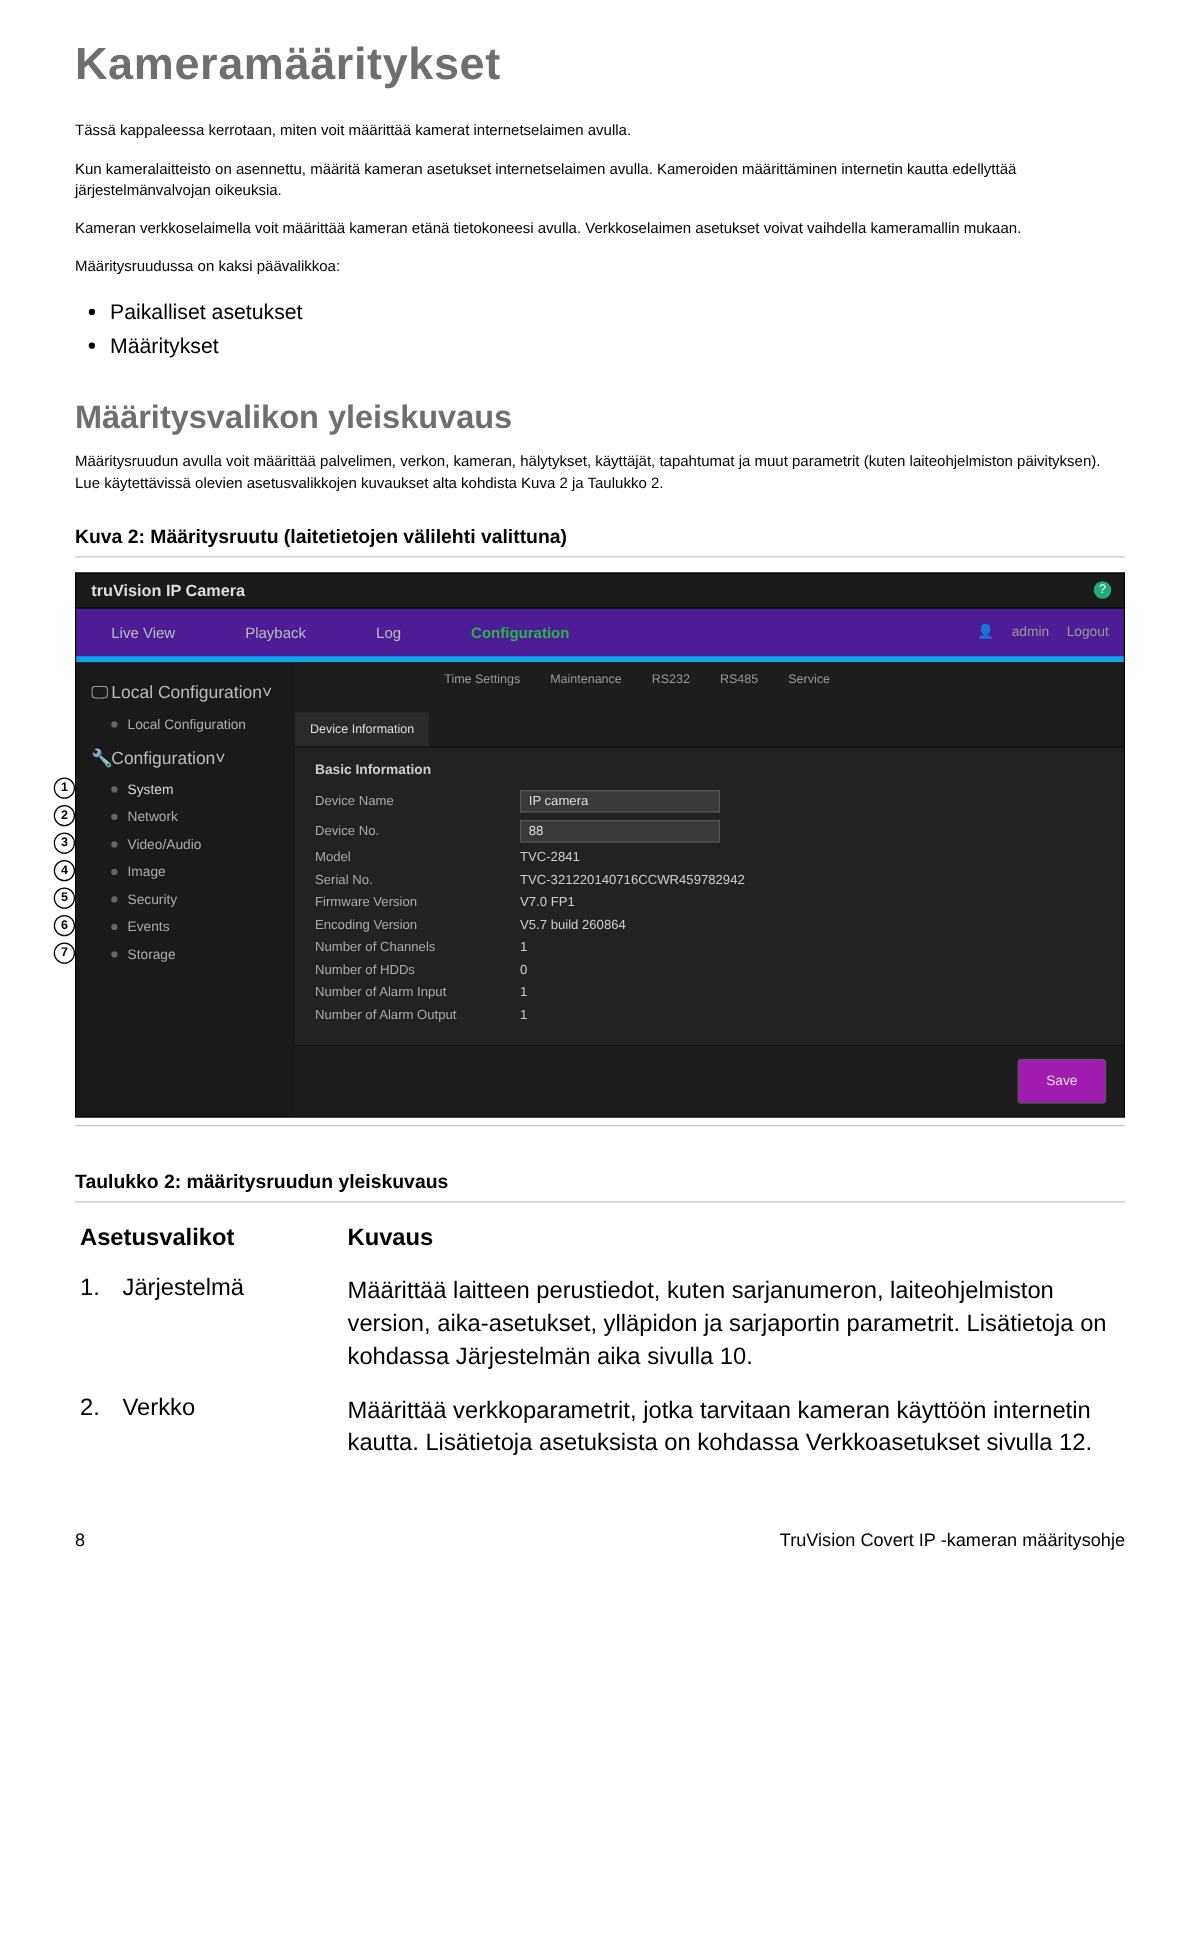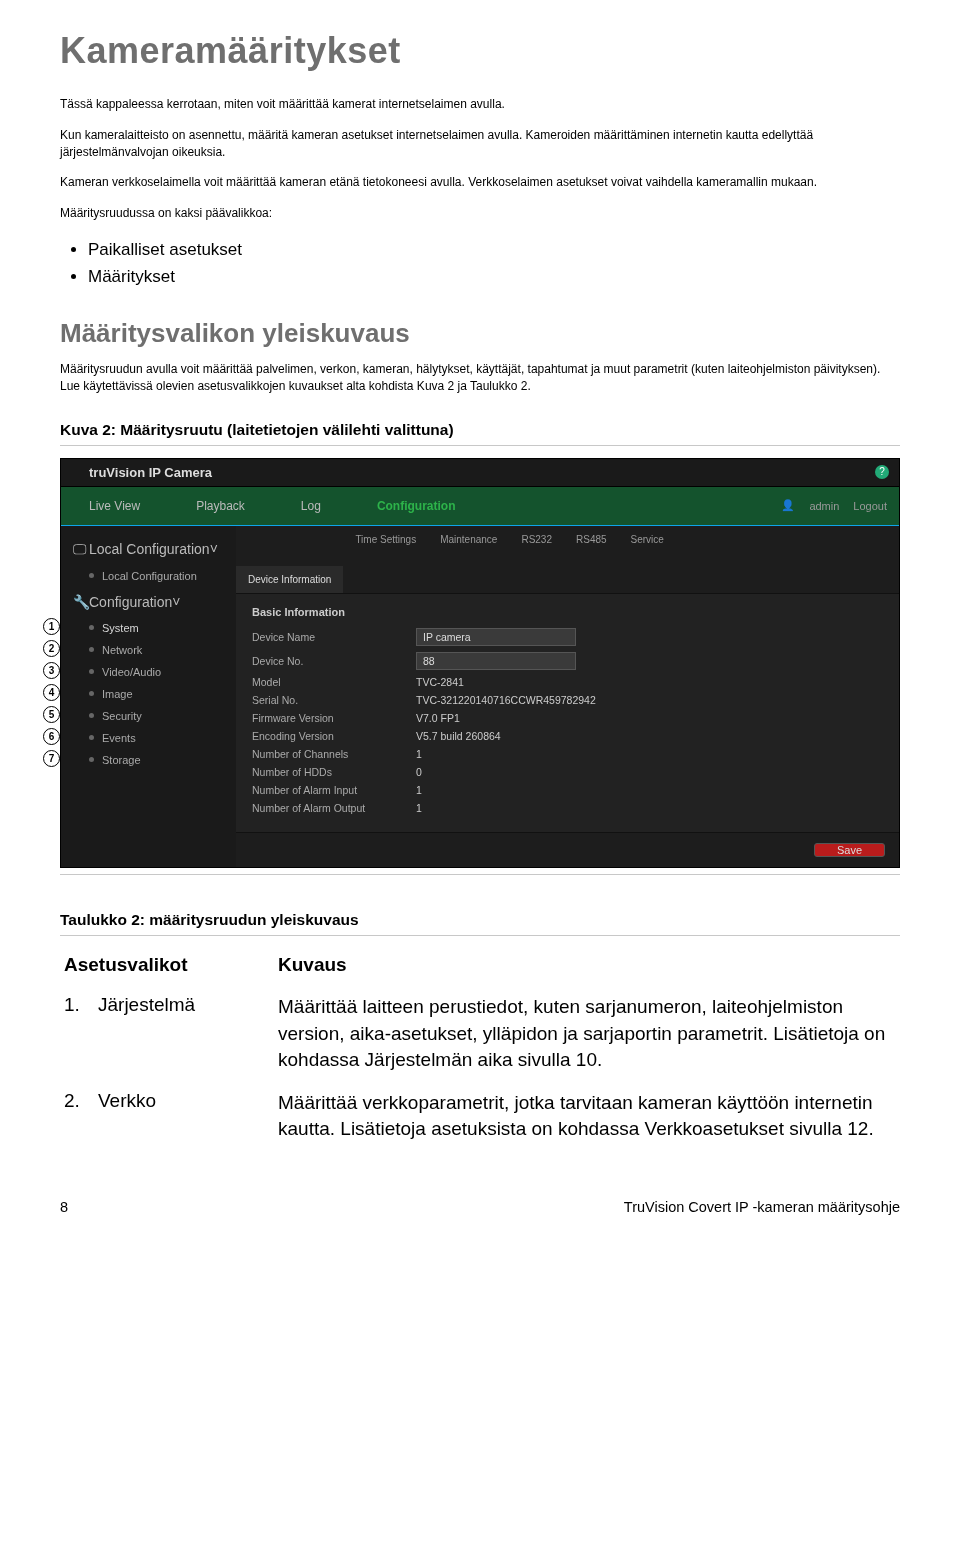--- a/index.html
+++ b/index.html
@@ -22,27 +22,27 @@
   .app {
     background: #1c1c1c;
     color: #b8b8b8;
     font-family: Arial, sans-serif;
     font-size: 11px;
     border: 1px solid #000;
     position: relative;
     width: 100%;
   }
   .app-header {
-    display: flex; align-items: center; padding: 6px 28px;
+    display: flex; align-items: center; padding: 6px 12px;
     border-bottom: 1px solid #000;
     background: #1a1a1a;
   }
   .app-brand { color: #ddd; font-weight: bold; font-size: 13px; }
   .app-help { position:absolute; right:10px; top:6px; width:14px; height:14px; border-radius:50%; background:#2a7; color:#fff; text-align:center; line-height:14px; font-size:10px; }
-  .app-nav { display:flex; align-items:center; background:#14532d; border-bottom:1px solid #0ea5e9; }
+  .app-nav { display:flex; align-items:center; background:#4c1d95; border-bottom:5px solid #0ea5e9; }
   .nav-item { padding: 12px 28px; color:#bbb; font-size:12px; }
   .nav-item.active { color:#2db34a; font-weight:bold; }
   .nav-right { margin-left:auto; display:flex; align-items:center; padding-right:12px; gap:14px; color:#999; font-size:11px; }
   .app-body { display:flex; min-height: 300px; background:#1e1e1e; }
   .sidebar { width: 175px; background:#1a1a1a; padding:8px 6px; }
   .side-section { display:flex; align-items:center; justify-content:flex-start; padding:7px 6px; color:#bbb; font-size:14px; }
   .side-icon { display:inline-block; width:12px; text-align:center; margin-right:4px; }
   .side-sub { padding:5px 6px 5px 22px; color:#aaa; font-size:11px; display:flex; align-items:center; }
   .side-sub.active { color:#d6d6d6; }
   .side-dot { width:5px; height:5px; border-radius:50%; background:#666; margin-right:8px; display:inline-block; }
@@ -58,21 +58,21 @@
   .tabs { display:flex; border-bottom:1px solid #111; background:#1d1d1d; }
   .tab { padding:8px 12px; color:#999; font-size:10px; }
   .tab.active { color:#ddd; background:#2a2a2a;margin-top:40px; }
   .panel { padding:12px 16px; }
   .panel-title { color:#ccc; font-size:11px; font-weight:bold; margin-bottom:10px; }
   .form-row { display:flex; align-items:center; margin-bottom:6px; }
   .form-label { width:164px; color:#aaa; font-size:10.5px; }
   .form-val { color:#ccc; font-size:10.5px; }
   .form-input { background:#3a3a3a; border:1px solid #555; color:#ddd; padding:2px 6px; font-size:10.5px; width:160px; }
   .save-area { display:flex; justify-content:flex-end; padding:10px 14px; border-top:1px solid #111; background:#1d1d1d; }
-  .save-btn { background:#b91c1c; border:1px solid #555; color:#ddd; padding:0 22px; font-size:11px; border-radius:3px; }
+  .save-btn { background:#a21caf; border:1px solid #555; color:#ddd; padding:11px 22px; font-size:11px; border-radius:3px; }
 
   
   .tbl-caption { font-size:15.5px; font-weight:bold; margin:36px 0 2px 0; }
   .table { width:100%; border-collapse:collapse; font-size:19px; }
   .th { text-align:left; font-weight:bold; padding:6px 4px 10px 4px; }
   .td-num { width:34px; vertical-align:top; padding:8px 4px; }
   .td-key { width:180px; vertical-align:top; padding:8px 4px; }
   .td-desc { vertical-align:top; padding:8px 4px; line-height:1.4; }
 
   .footer { display:flex; justify-content:space-between; font-size:14.5px; margin-top:48px; }

